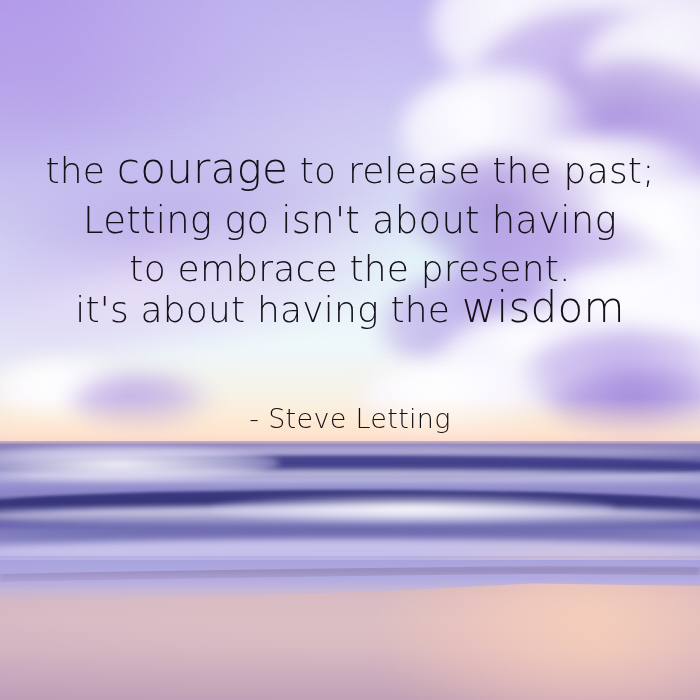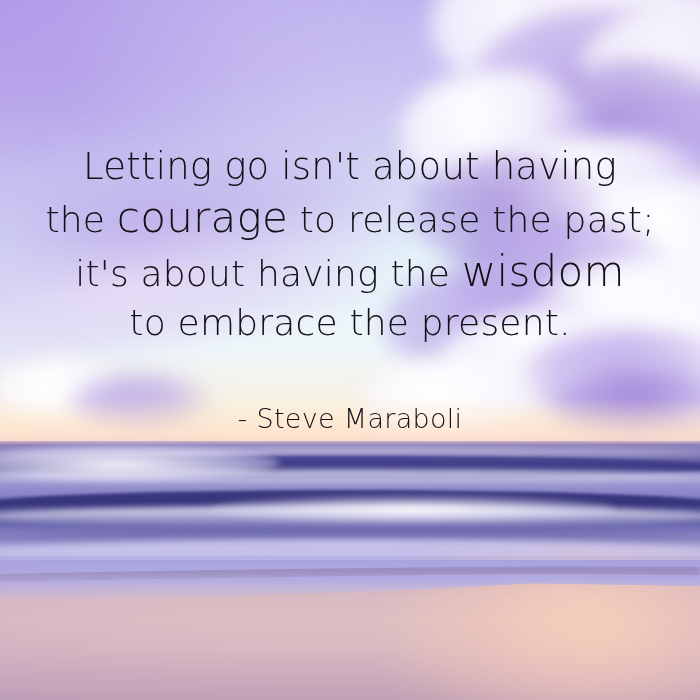--- a/index.html
+++ b/index.html
@@ -363,30 +363,30 @@
   <div class="sand">
     <div class="sand-sheen"></div>
   </div>
   <div class="sand-mask"></div>
   <div class="wet-edge"></div>
 
   <div class="grain"></div>
   <div class="vignette"></div>
 
   <div class="quote">
+    <span class="qline qline-2">
+      <span>the </span><span class="emph">courage</span><span> to release the past;</span>
+    </span>
     <span class="qline qline-1">
       <span>Letting go isn't about having</span>
     </span>
-    <span class="qline qline-2">
-      <span>the </span><span class="emph">courage</span><span> to release the past;</span>
+    <span class="qline qline-4">
+      <span>to embrace the present.</span>
     </span>
     <span class="qline qline-3">
       <span>it's about having the </span><span class="emph">wisdom</span>
     </span>
-    <span class="qline qline-4">
-      <span>to embrace the present.</span>
-    </span>
-  </div>
-
-  <div class="attribution">- Steve Maraboli</div>
+  </div>
+
+  <div class="attribution">- Steve Letting</div>
 
 
 </div>
 
 </body></html>

